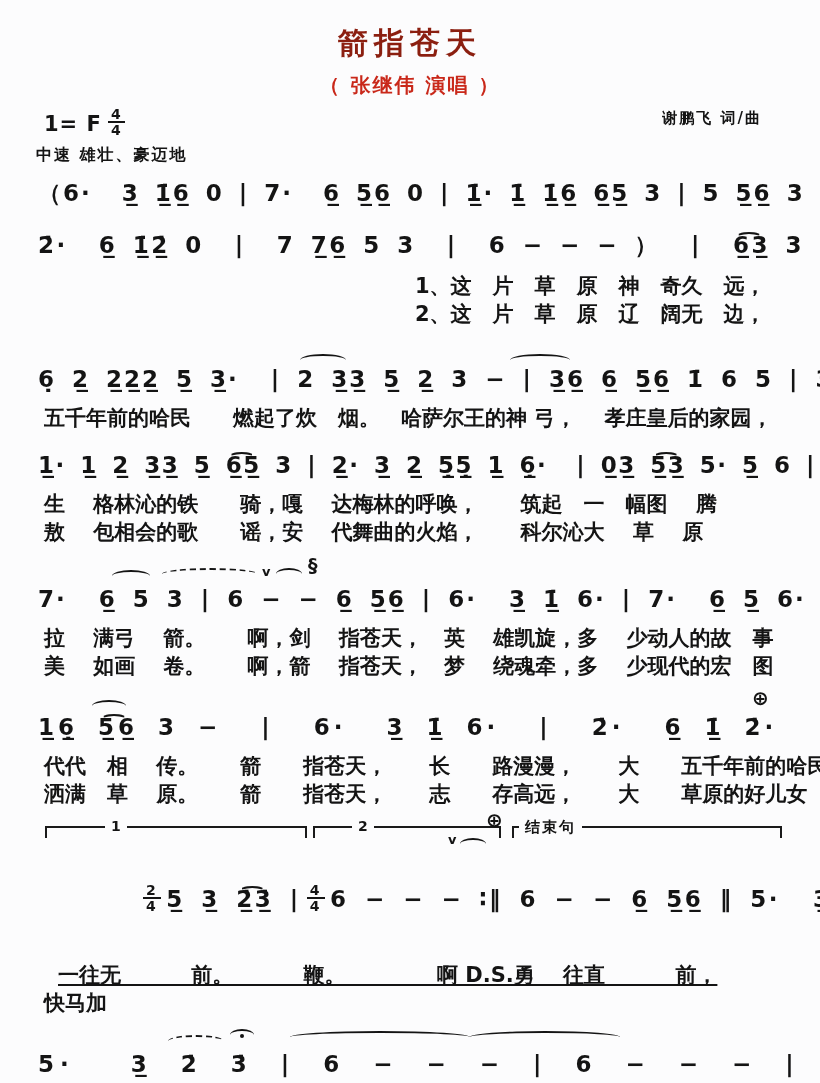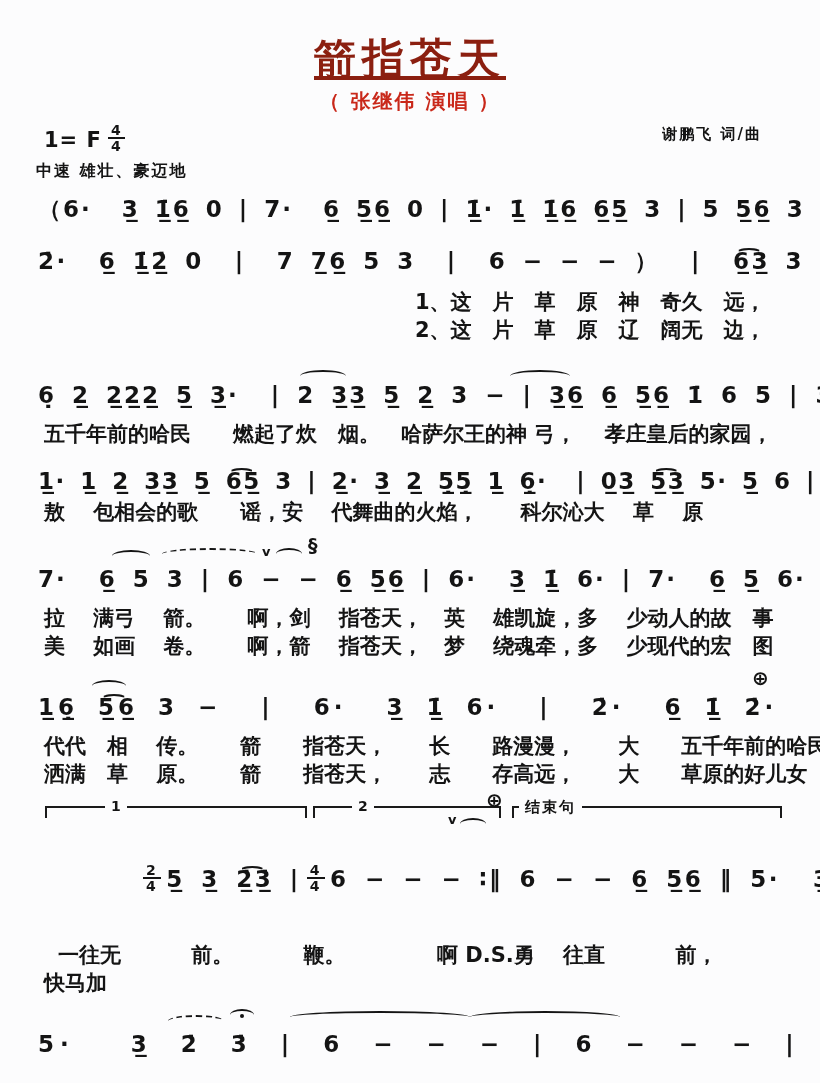--- a/index.html
+++ b/index.html
@@ -1,22 +1,22 @@
 <!DOCTYPE html>
 <html><head>
 <meta charset="utf-8">
 <style>
   html,body{margin:0;padding:0;background:#e8e8ec;}
   .sheet{
     position:relative; width:820px; height:1083px; margin:0 auto;
     background:#fcfcfd; color:#141414; overflow:hidden;
     font-family:"DejaVu Sans","Liberation Sans",sans-serif;
   }
-  .title{ text-align:center; font-size:42px; font-weight:bold; letter-spacing:6px;
-    color:#8b1f10; padding-top:34px; line-height:50px;text-decoration:underline;}
+  .title{ text-align:center; font-size:30px; font-weight:bold; letter-spacing:6px;
+    color:#8b1f10; padding-top:18px; line-height:50px;}
   .subtitle{ text-align:center; font-size:20px; font-weight:bold; letter-spacing:2px;
     color:#c9281a; margin-top:4px;}
   .metarow{ position:relative; height:40px; margin-top:6px;}
   .keysig{ position:absolute; left:44px; top:2px; font-size:21px; font-weight:bold; letter-spacing:1px;}
   .ts{ display:inline-block; vertical-align:middle; text-align:center;
     font-size:14px; line-height:14px; font-weight:bold; margin:0 5px 6px 6px;}
   .ts .num{ display:block; border-bottom:2px solid #141414; padding:0 3px;}
   .ts .den{ display:block; padding:0 3px;}
   .credit{ position:absolute; right:58px; top:4px; font-size:15px; font-weight:bold; letter-spacing:2px;}
   .tempo{ margin:0 0 0 36px; font-size:16px; font-weight:bold; letter-spacing:2px;}
@@ -65,20 +65,21 @@
     <div class="marksrow" style="height:16px;">
       <div class="arc" style="left:300px;top:8px;width:46px;"></div>
       <div class="arc" style="left:510px;top:8px;width:60px;"></div>
     </div>
     <div class="music" style="letter-spacing:2px;word-spacing:6px;">6̣ 2̲ 2̲2̲2̲ 5̲ 3̲·  | 2 3̲3̲ 5̲ 2̲ 3 − | 3̲6̲ 6̲ 5̲6̲ 1̇ 6 5 | 3̲6̲ 5̲ 1̲1̲ 2 2·  　 |</div>
     <div class="lyr" style="margin-top:8px;">五千年前的哈民　　燃起了炊　烟。　哈萨尔王的神 弓，　 孝庄皇后的家园，</div>
   </div>
 
   <div class="system" style="margin-top:16px;">
     <div class="music" style="letter-spacing:1.5px;word-spacing:5px;">1̲· 1̲ 2̲ 3̲3̲ 5̲ 6̲͡5̲ 3 | 2̲· 3̲ 2̲ 5̲̣5̲̣ 1̲ 6̲̣·  | 0̲3̲ 5̲͡3̲ 5· 5̲ 6 | 7 − − − |</div>
+    <div class="lyr" style="margin-top:8px;">生　 格林沁的铁　　骑，嘎　 达梅林的呼唤，　　筑起　一　幅图　 腾</div>
     <div class="lyr">敖　 包相会的歌　　谣，安　 代舞曲的火焰，　　科尔沁大　 草　 原</div>
   </div>
 
   <div class="system" style="margin-top:12px;">
     <div class="marksrow">
       <div class="arc" style="left:112px;top:12px;width:38px;"></div>
       <div class="arc dashed" style="left:162px;top:10px;width:96px;"></div>
       <span class="mark breath" style="left:262px;top:6px;">v</span>
       <div class="arc" style="left:276px;top:10px;width:26px;"></div>
       <span class="mark segno" style="left:308px;top:-4px;">§</span>
@@ -106,21 +107,21 @@
       <span class="volta-label" style="left:352px;">2</span>
       <span class="mark coda" style="left:486px;top:-10px;">⊕</span>
       <div class="volta" style="left:512px;width:266px;"></div>
       <span class="volta-label ending" style="left:519px;">结束句</span>
       <span class="mark breath" style="left:448px;top:14px;">v</span>
       <div class="arc" style="left:460px;top:20px;width:26px;"></div>
     </div>
     <div class="music" style="letter-spacing:2.5px;word-spacing:6px;">
       <span class="ts"><span class="num">2</span><span class="den">4</span></span><span>5̲ 3̲ 2̲̇͡3̲̇ |</span><span class="ts"><span class="num">4</span><span class="den">4</span></span><span>6 − − − ∶‖ 6 − − 6̲ 5̲6̲ ‖ 5·  3̲ 5 6̲͡1̲̇ | 2̇ − − − |</span>
     </div>
-    <div class="lyr" style="margin-left:58px;margin-top:8px;">一往无　　　 前。　　　 鞭。　　　　 啊 D.S.勇　 往直　　　 前，</div>
+    <div class="lyr" style="margin-left:58px;margin-top:8px;text-decoration:underline;">一往无　　　 前。　　　 鞭。　　　　 啊 D.S.勇　 往直　　　 前，</div>
     <div class="lyr" style="">快马加</div>
   </div>
 
   <div class="system" style="margin-top:8px;">
     <div class="marksrow" style="height:22px;">
       <div class="arc dashed" style="left:168px;top:10px;width:56px;"></div>
       <div class="fermata" style="left:230px;top:4px;width:24px;">
           <i></i>
         </div>
       <div class="arc" style="left:290px;top:6px;width:180px;"></div>

